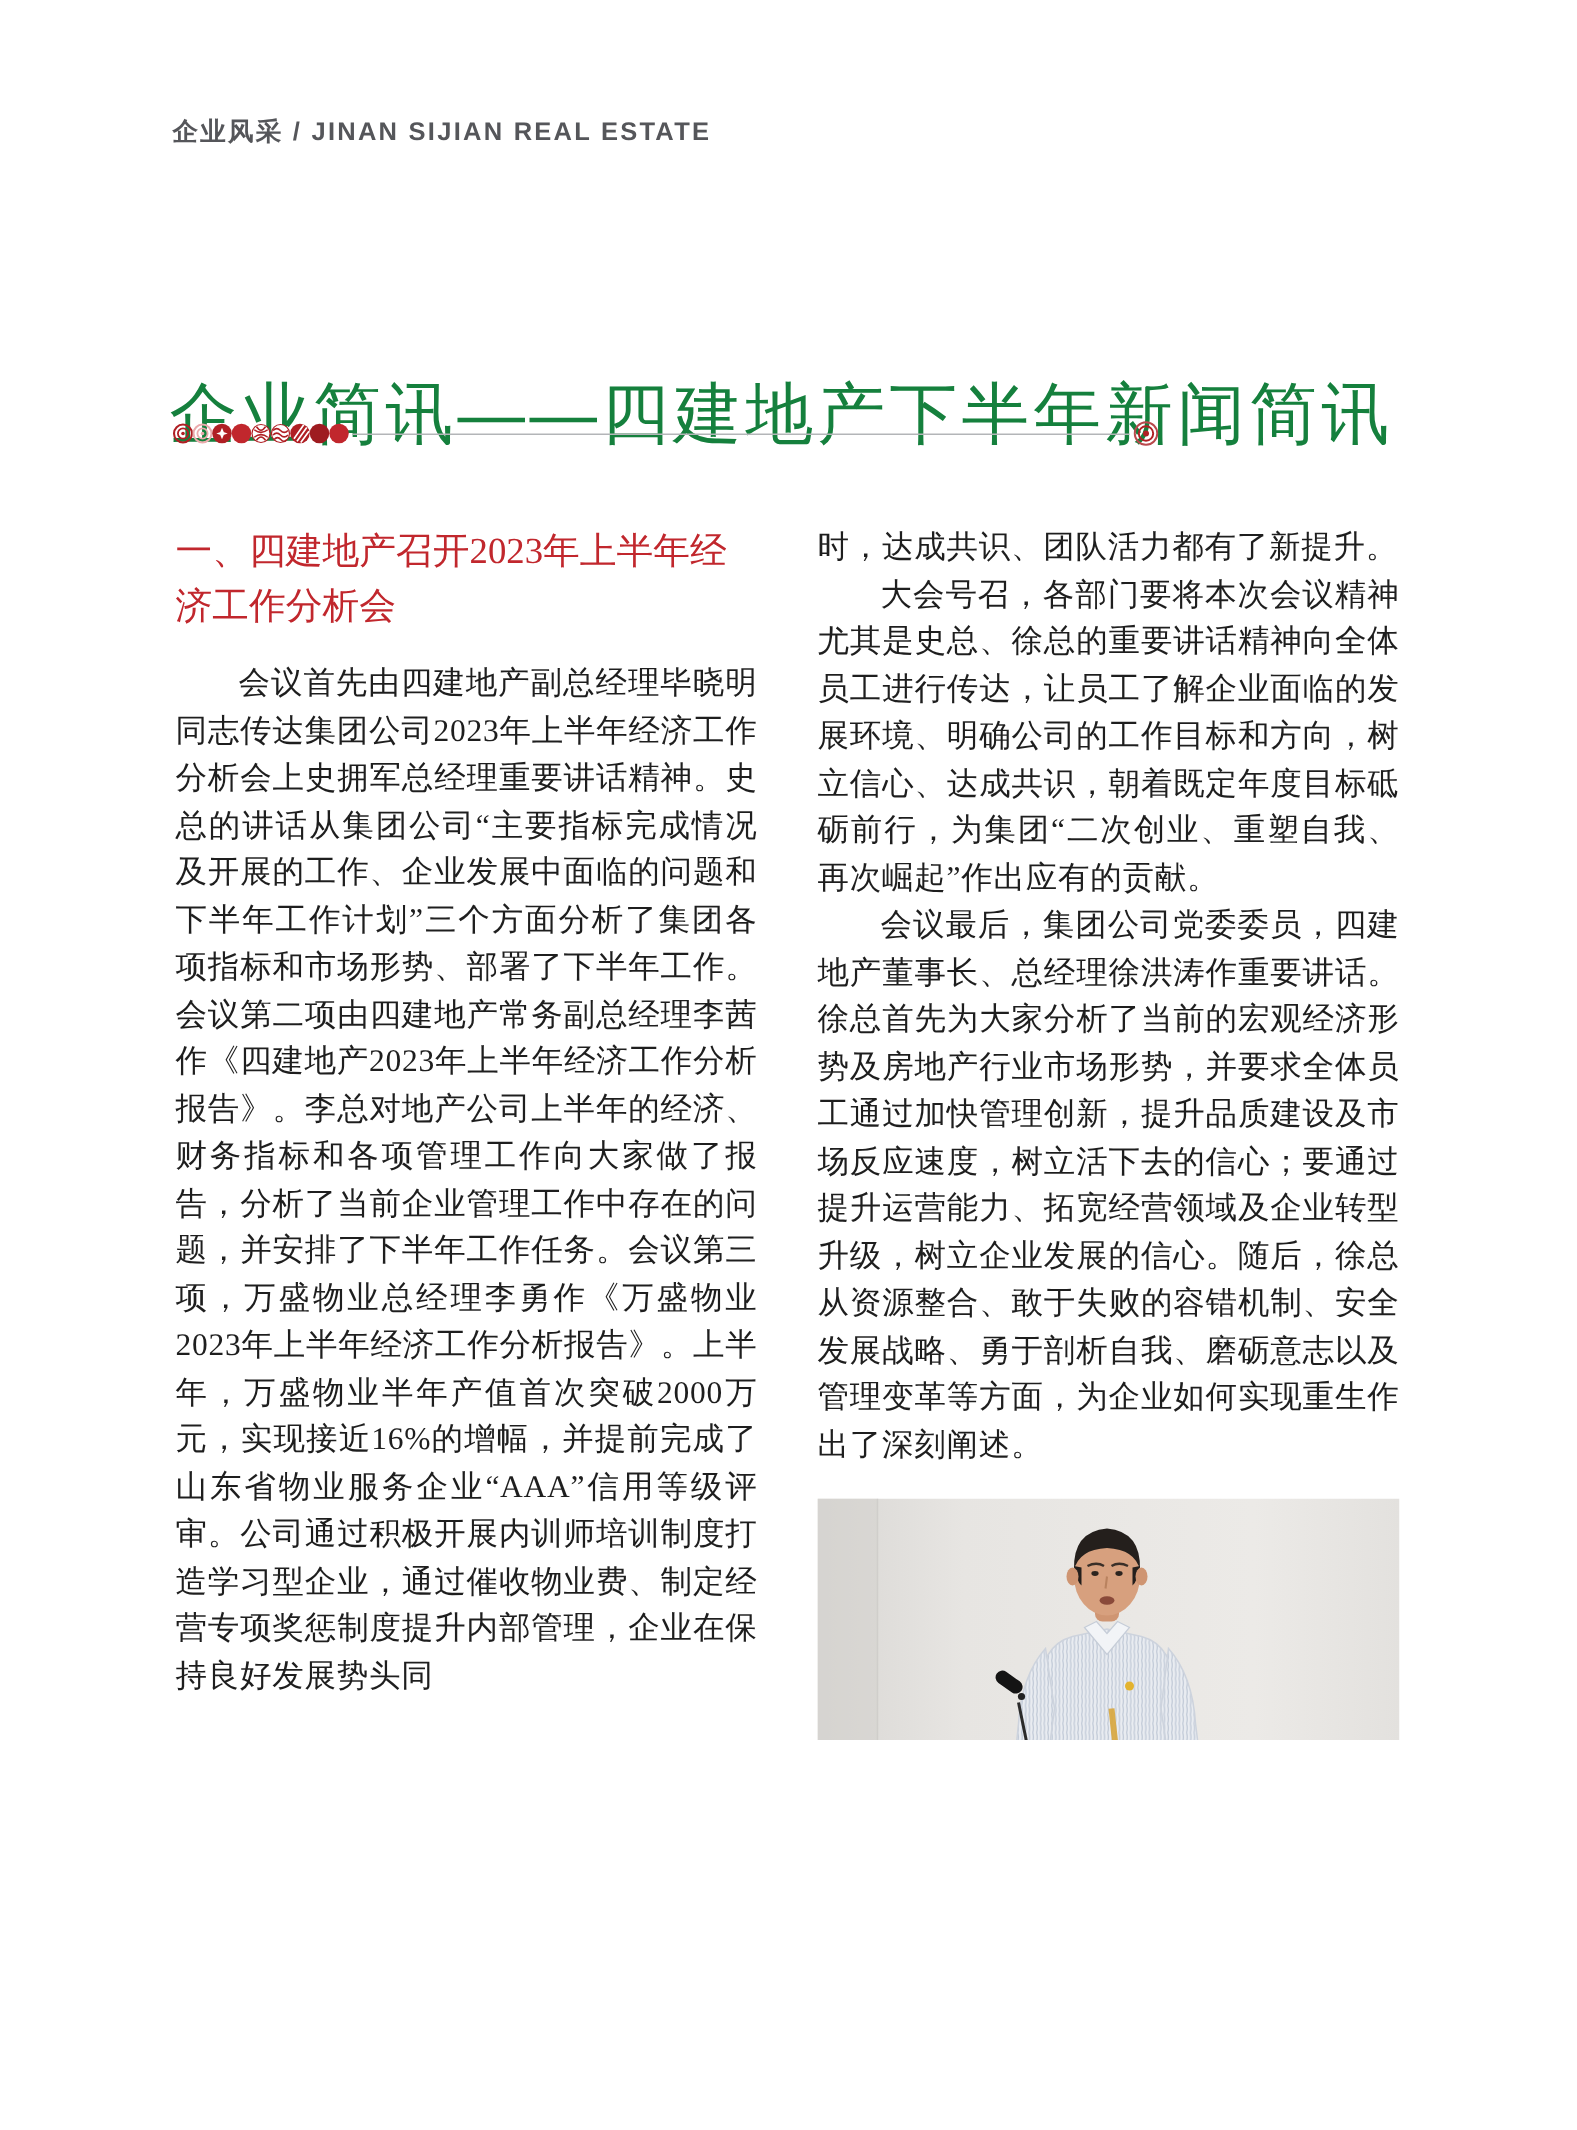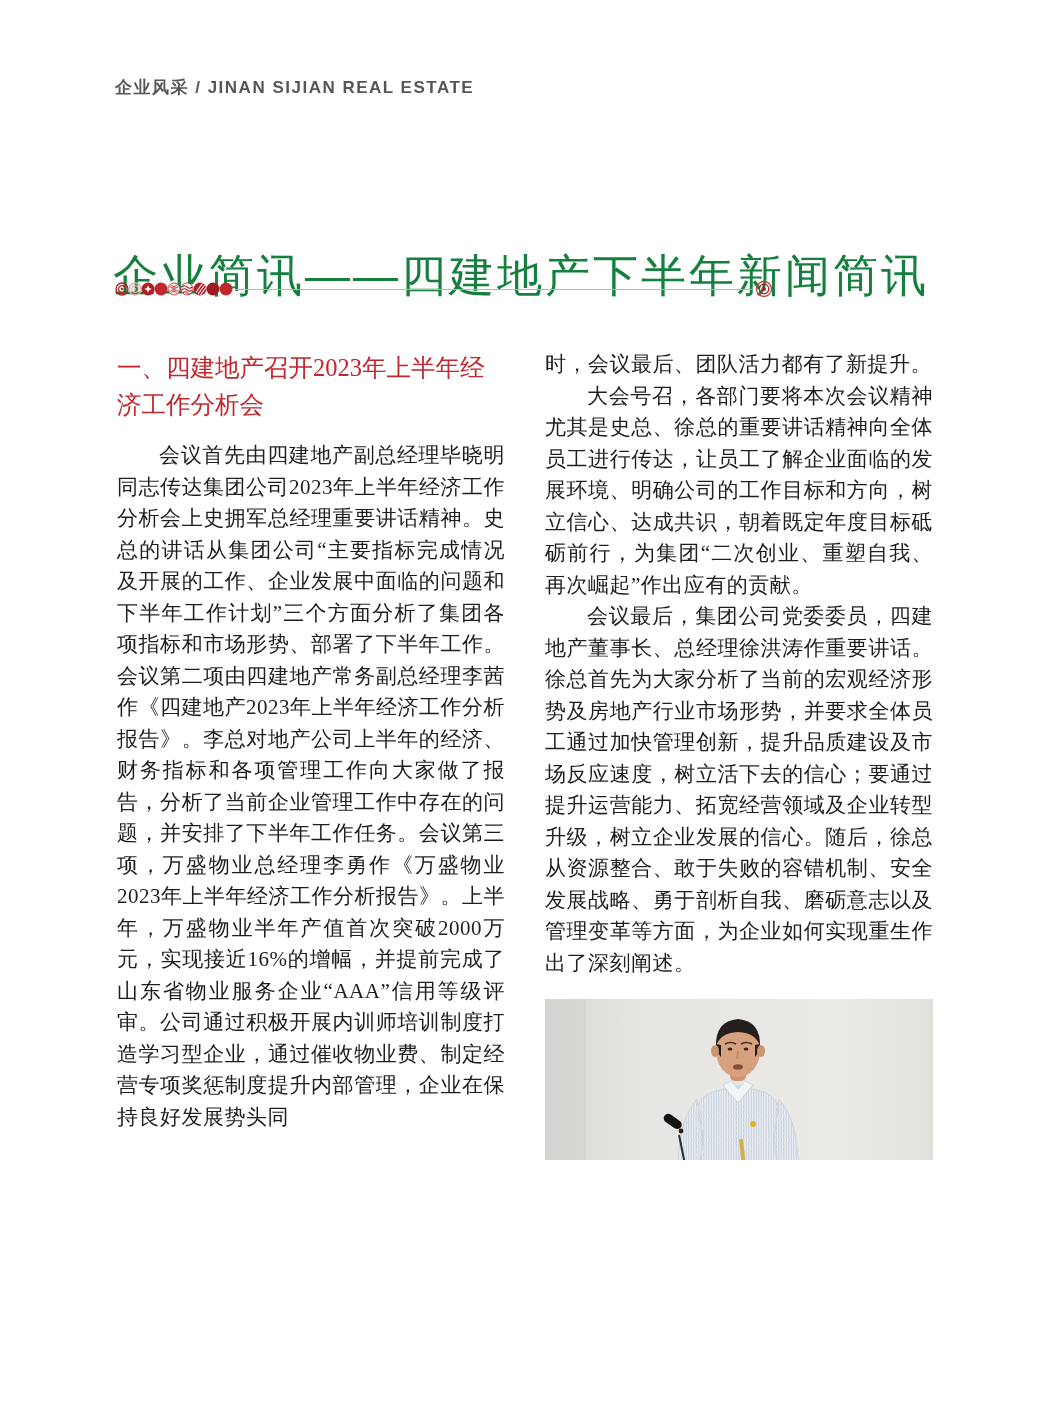--- a/index.html
+++ b/index.html
@@ -123,21 +123,21 @@
   </div>
 
   <div class="columns">
 
     <div class="col">
       <h2 class="section-heading">一、四建地产召开2023年上半年经济工作分析会</h2>
       <p class="body-p">会议首先由四建地产副总经理毕晓明同志传达集团公司2023年上半年经济工作分析会上史拥军总经理重要讲话精神。史总的讲话从集团公司“主要指标完成情况及开展的工作、企业发展中面临的问题和下半年工作计划”三个方面分析了集团各项指标和市场形势、部署了下半年工作。会议第二项由四建地产常务副总经理李茜作《四建地产2023年上半年经济工作分析报告》。李总对地产公司上半年的经济、财务指标和各项管理工作向大家做了报告，分析了当前企业管理工作中存在的问题，并安排了下半年工作任务。会议第三项，万盛物业总经理李勇作《万盛物业2023年上半年经济工作分析报告》。上半年，万盛物业半年产值首次突破2000万元，实现接近16%的增幅，并提前完成了山东省物业服务企业“AAA”信用等级评审。公司通过积极开展内训师培训制度打造学习型企业，通过催收物业费、制定经营专项奖惩制度提升内部管理，企业在保持良好发展势头同</p>
     </div>
 
     <div class="col">
-      <p class="body-p no-indent">时，会议最后、团队活力都有了新提升。</p>
+      <p class="body-p no-indent">时，达成共识、团队活力都有了新提升。</p>
       <p class="body-p">大会号召，各部门要将本次会议精神尤其是史总、徐总的重要讲话精神向全体员工进行传达，让员工了解企业面临的发展环境、明确公司的工作目标和方向，树立信心、达成共识，朝着既定年度目标砥砺前行，为集团“二次创业、重塑自我、再次崛起”作出应有的贡献。</p>
       <p class="body-p">会议最后，集团公司党委委员，四建地产董事长、总经理徐洪涛作重要讲话。徐总首先为大家分析了当前的宏观经济形势及房地产行业市场形势，并要求全体员工通过加快管理创新，提升品质建设及市场反应速度，树立活下去的信心；要通过提升运营能力、拓宽经营领域及企业转型升级，树立企业发展的信心。随后，徐总从资源整合、敢于失败的容错机制、安全发展战略、勇于剖析自我、磨砺意志以及管理变革等方面，为企业如何实现重生作出了深刻阐述。</p>
 
       <figure class="photo-fig">
         <svg viewBox="0 0 388 275" role="img">
           <defs>
             <linearGradient id="wallGrad" x1="0" y1="0" x2="1" y2="0">
               <stop offset="0" stop-color="#d9d7d4"></stop>
               <stop offset="0.25" stop-color="#e7e5e2"></stop>
               <stop offset="0.75" stop-color="#eceae7"></stop>

